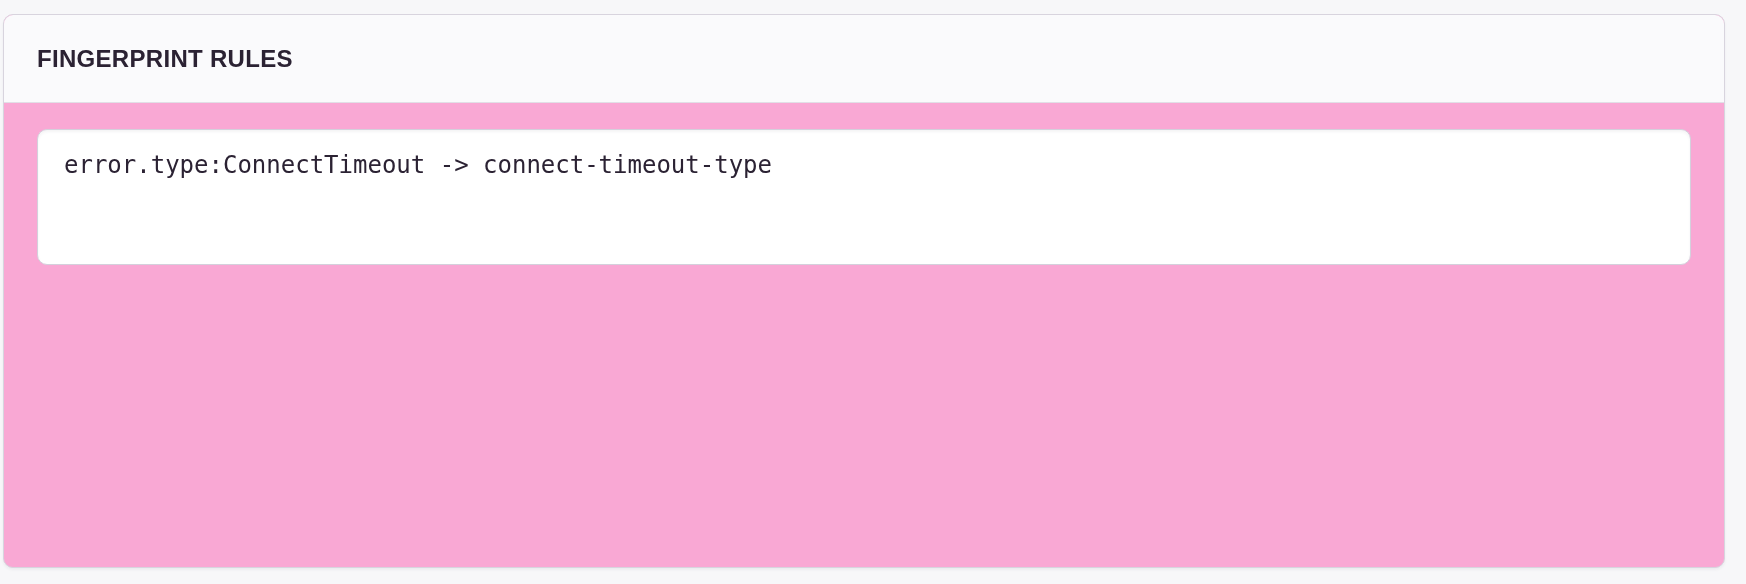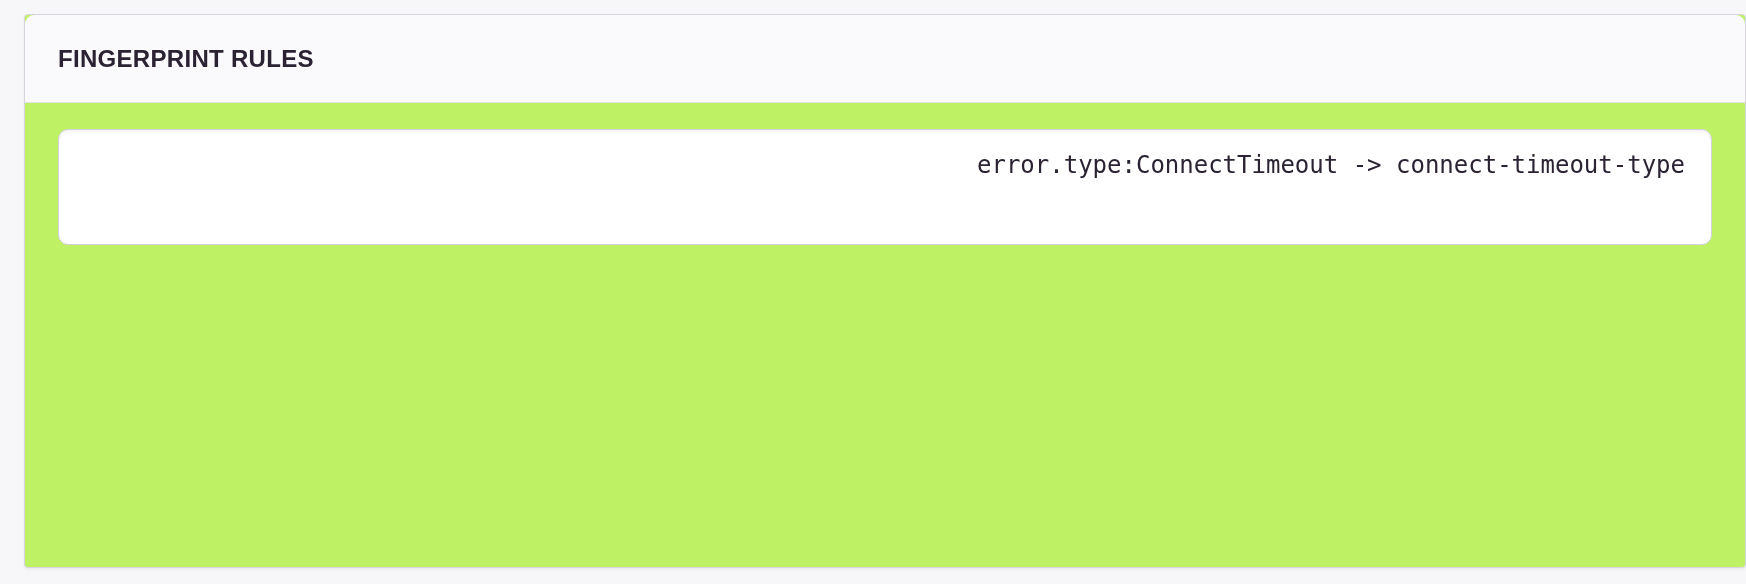--- a/index.html
+++ b/index.html
@@ -8,28 +8,28 @@
     width: 1746px;
     height: 584px;
     position: relative;
     background: #f7f7f9;
     font-family: "Liberation Sans", sans-serif;
     overflow: hidden;
   }
 
   .panel {
     position: absolute;
-    left: 24px;
+    left: 3px;
     top: 14px;
     width: 1722px;
     height: 554px;
     box-sizing: border-box;
-    background: #bef264;
+    background: #f9a8d4;
     border: 1px solid #d8d4de;
-    border-radius: 4px;
+    border-radius: 10px;
     box-shadow: 0 2px 3px rgba(43, 34, 51, 0.05);
   }
 
   .panel-header {
     box-sizing: border-box;
     height: 88px;
     background: #fafafc;
     border-bottom: 1px solid #e2dfe7;
     border-radius: 9px 9px 0 0;
     display: flex;
@@ -81,36 +81,35 @@
     font-size: 24px;
     line-height: 37px;
     color: #2b2233;
     white-space: pre;
     overflow: hidden;
   }
 
   .rules-input {
     display: block;
     width: 100%;
-    height: 116px;
+    height: 136px;
     box-sizing: border-box;
     padding: 20px 26px;
     font-family: "DejaVu Sans Mono", monospace;
     font-size: 24px;
     line-height: 30px;
     color: #2b2233;
     background: #ffffff;
     border: 1px solid #d4d0dc;
     border-radius: 10px;
     box-shadow: inset 0 2px 3px rgba(43, 34, 51, 0.05);
     resize: none;
     outline: none;
     white-space: pre;
     overflow: hidden;
-    text-align: right;
   }
 </style>
 </head>
 <body>
 
 <main>
   <section class="panel">
 
     <header class="panel-header">
       <h1 class="panel-title">FINGERPRINT RULES</h1>

